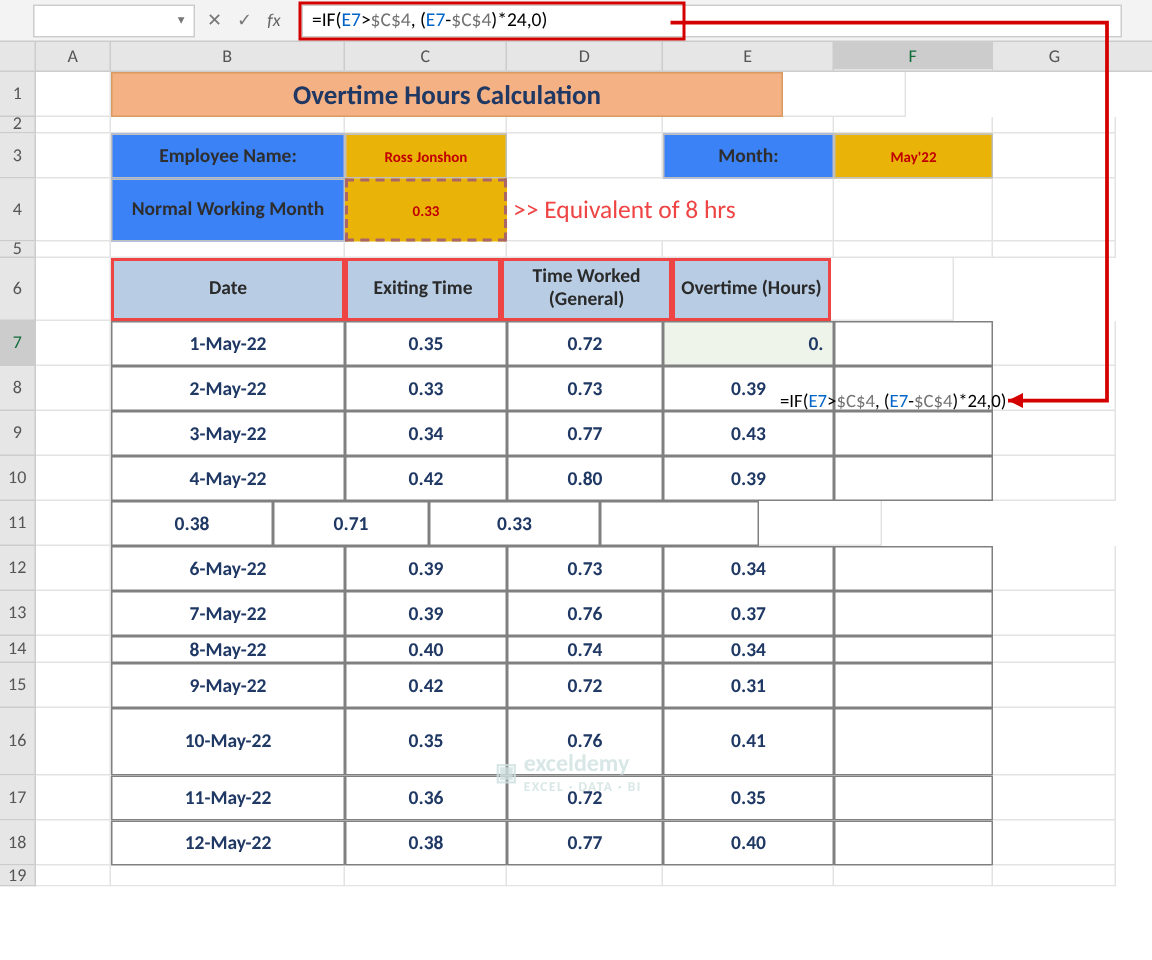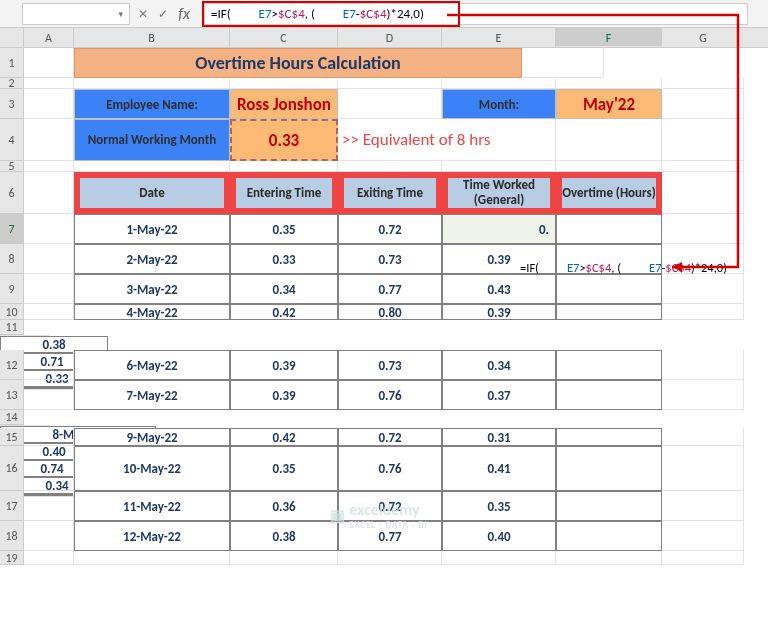--- a/index.html
+++ b/index.html
@@ -2,52 +2,52 @@
 <html><head>
 <meta charset="utf-8">
 <style>
   * { box-sizing: border-box; }
   body { margin: 0; font-family: 'Calibri', Arial, sans-serif; font-size: 13px; background: #fff; width: 768px; }
   .sheet { position: relative; }
   .topbar { display: flex; align-items: center; height: 28px; border-bottom: 1px solid #ccc; background: #f3f3f3; position: relative; }
   .namebox { width: 108px; margin-left: 22px; height: 22px; background: #fff; border: 1px solid #ccc; display: flex; align-items: center; padding: 0 6px; font-size: 12px; color: #555; }
   .namebox .chev { margin-left: auto; font-size: 9px; color: #777; }
   .fxicons { display: flex; align-items: center; gap: 10px; margin: 0 8px; color: #777; font-size: 12px; }
-  .fxlabel { font-style: italic; color: #666; font-size: 16px; margin-right: 6px; }
+  .fxlabel { font-style: italic; color: #666; font-size: 12px; margin-right: 6px; }
   .fbar { flex: 1; height: 22px; background: #fff; border: 1px solid #ccc; padding: 0 6px; display: flex; align-items: center; font-family: 'Calibri', Arial, sans-serif; font-size: 13px; }
   .fbar-wrap { position: relative; flex: 1; display: flex; align-items: center; margin-right: 20px; }
   .fbar-highlight { position: absolute; left: -2px; top: -2px; width: 258px; height: 26px; border: 2.5px solid #d40000; pointer-events: none; z-index: 5; }
   .f-black { color: #000; }
-  .f-blue { color: #0065c9; margin-left: 28px; }
-  .f-red { color: #be185d; }
+  .f-blue { color: #0065c9; }
+  .f-red { color: #737373; }
   .colhdr { display: flex; height: 20px; background: #e6e6e6; border-bottom: 1px solid #ccc; }
   .colhdr div { border-right: 1px solid #ccc; text-align: center; color: #555; font-size: 12px; line-height: 20px; }
   .rowhdr { width: 24px; background: #e6e6e6; border-right: 1px solid #ccc; border-bottom: 1px solid #ccc; text-align: center; color: #555; font-size: 12px; display: flex; align-items: center; justify-content: center; }
   .rowhdr.sel { background: #ccc; color: #0f6e3a; }
   .grid { display: flex; flex-direction: column; }
   .row { display: flex; }
   .cell { border-right: 1px solid #e3e3e3; border-bottom: 1px solid #e3e3e3; display: flex; align-items: center; justify-content: center; }
   .cA { width: 50px; }
   .cB { width: 156px; }
   .cC { width: 108px; }
   .cD { width: 104px; }
   .cE { width: 114px; }
   .cF { width: 106px; }
   .cF2 { width: 106px; border-right: 1px solid #e3e3e3; border-bottom: 1px solid #e3e3e3; }
   .cG { width: 82px; }
   .colhdr .sel { background: #ccc; color: #0f6e3a; }
   
   .titlecell { background: #f4b183; color: #1f3864; font-weight: bold; font-size: 18px; border: 1px solid #d99a63; }
   
   .lblcell { background: #3b82f6; border: 1px solid #bfbfbf; font-weight: bold; color: #2e2e2e; font-size: 13px; text-align: center; }
-  .valcell-red { border: 1px solid #bfbfbf; color: #c00000; font-weight: bold; font-size: 17px; background: #fdba74; text-align: right; }
+  .valcell-red { border: 1px solid #bfbfbf; color: #c00000; font-weight: bold; font-size: 10px; background: #eab308; text-align: right; }
   .valcell-dash { border: 2px dashed #a66; }
   .note { color: #ef4444; font-size: 17px; justify-content: flex-start; padding-left: 4px; }
   
-  .thcell { background: #b8cde4; border: 6px solid #ef4444; font-weight: bold; color: #2a2a2a; font-size: 13px; text-align: center; line-height: 1.15; }
+  .thcell { background: #b8cde4; border: 2px solid #ef4444; font-weight: bold; color: #2a2a2a; font-size: 13px; text-align: center; line-height: 1.15; }
   .tdcell { border: 1px solid #808080; color: #1f3864; font-weight: bold; font-size: 13px; background: #fff; text-align: center; }
   .tdsel { background: #eef4ea; border: 1px solid #808080; }
   .arrow { position: absolute; pointer-events: none; z-index: 20; }
   .watermark { position: absolute; left: 330px; top: 500px; color: #cfe2e0; font-weight: bold; font-size: 16px; opacity: 0.8; z-index: 2; pointer-events: none; display: flex; align-items: center; gap: 4px; }
   .watermark .sub { font-size: 9px; color: #cfe2e0; letter-spacing: 1px; display: block; }
   .formula-overlay { position: absolute; font-size: 12.5px; font-family: 'Calibri', Arial; background: transparent; z-index: 15; white-space: nowrap; }
 </style>
 </head>
 <body>
 
@@ -139,21 +139,20 @@
         <div class="cell cD"></div>
         <div class="cell cE"></div>
         <div class="cell cF"></div>
         <div class="cell cG"></div>
     </div>
 
     <div class="row" style="height:42px">
       <div class="rowhdr">6</div>
       <div class="cell cA"></div>
       <div class="cell thcell cB">Date</div>
-      <div class="cell thcell cC">Entering Time</div>
       <div class="cell thcell cD">Exiting Time</div>
       <div class="cell thcell cE">Time Worked (General)</div>
       <div class="cell thcell cF">Overtime (Hours)</div>
       <div class="cell cG"></div>
     </div>
 
     <div id="data-rows">
         <div class="row" style="height: 30px;">
           <div class="rowhdr sel">7</div>
           <div class="cell cA"></div>
@@ -177,31 +176,31 @@
         <div class="row" style="height: 30px;">
           <div class="rowhdr">9</div>
           <div class="cell cA"></div>
           <div class="cell tdcell cB">3-May-22</div>
           <div class="cell tdcell cC">0.34</div>
           <div class="cell tdcell cD">0.77</div>
           <div class="cell tdcell cE">0.43</div>
           <div class="cell tdcell cF"></div>
           <div class="cell cG"></div>
         </div>
-        <div class="row" style="height: 16px;">
+        <div class="row" style="height: 30px;">
           <div class="rowhdr">10</div>
           <div class="cell cA"></div>
           <div class="cell tdcell cB">4-May-22</div>
           <div class="cell tdcell cC">0.42</div>
           <div class="cell tdcell cD">0.80</div>
           <div class="cell tdcell cE">0.39</div>
           <div class="cell tdcell cF"></div>
           <div class="cell cG"></div>
         </div>
-        <div class="row" style="height: 30px; flex-direction: column;">
+        <div class="row" style="height: 30px;">
           <div class="rowhdr">11</div>
           <div class="cell cA"></div>
           <div class="cell tdcell cC">0.38</div>
           <div class="cell tdcell cD">0.71</div>
           <div class="cell tdcell cE">0.33</div>
           <div class="cell tdcell cF"></div>
           <div class="cell cG"></div>
         </div>
         <div class="row" style="height: 30px;">
           <div class="rowhdr">12</div>
@@ -216,31 +215,31 @@
         <div class="row" style="height: 30px;">
           <div class="rowhdr">13</div>
           <div class="cell cA"></div>
           <div class="cell tdcell cB">7-May-22</div>
           <div class="cell tdcell cC">0.39</div>
           <div class="cell tdcell cD">0.76</div>
           <div class="cell tdcell cE">0.37</div>
           <div class="cell tdcell cF"></div>
           <div class="cell cG"></div>
         </div>
-        <div class="row" style="height: 18px; flex-direction: column;">
+        <div class="row" style="height: 18px;">
           <div class="rowhdr">14</div>
           <div class="cell cA"></div>
           <div class="cell tdcell cB">8-May-22</div>
           <div class="cell tdcell cC">0.40</div>
           <div class="cell tdcell cD">0.74</div>
           <div class="cell tdcell cE">0.34</div>
           <div class="cell tdcell cF"></div>
           <div class="cell cG"></div>
         </div>
-        <div class="row" style="height: 18px;">
+        <div class="row" style="height: 30px;">
           <div class="rowhdr">15</div>
           <div class="cell cA"></div>
           <div class="cell tdcell cB">9-May-22</div>
           <div class="cell tdcell cC">0.42</div>
           <div class="cell tdcell cD">0.72</div>
           <div class="cell tdcell cE">0.31</div>
           <div class="cell tdcell cF"></div>
           <div class="cell cG"></div>
         </div>
         <div class="row" style="height: 45px;">

